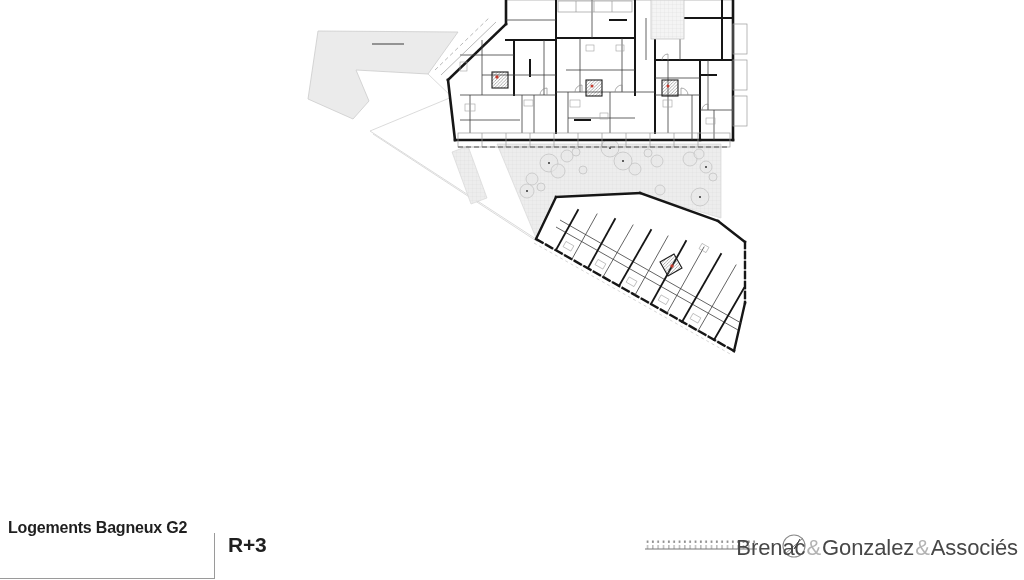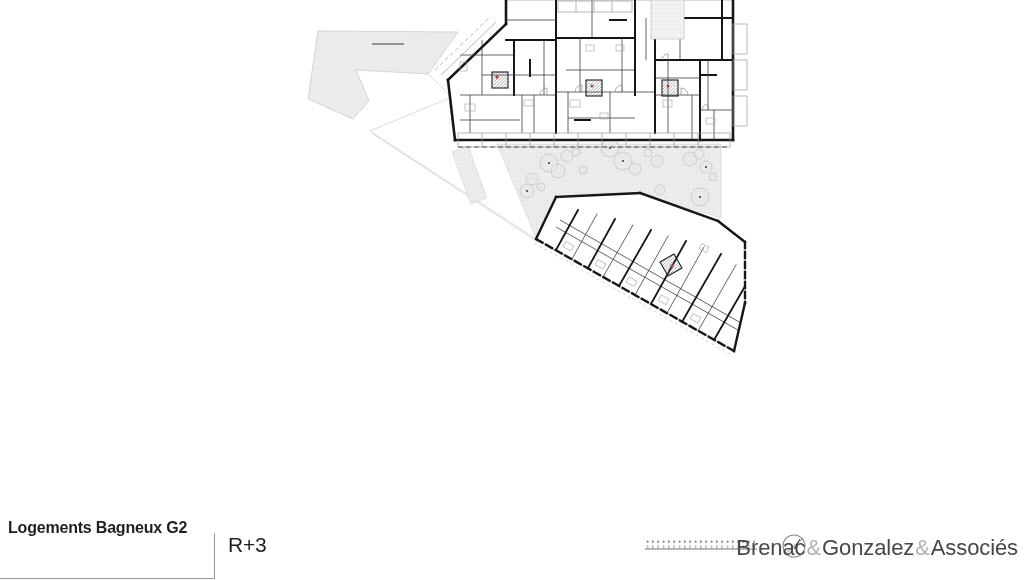--- a/index.html
+++ b/index.html
@@ -9,21 +9,21 @@
     font-family:"Liberation Sans", sans-serif;
   }
   .plan-svg{position:absolute;left:0;top:0;width:1024px;height:580px;}
   .footer-title{
     position:absolute;left:8px;top:519px;
     font-size:16px;letter-spacing:-0.2px;color:#1f1f1f;font-weight:700;
     white-space:nowrap;
   }
   .footer-level{
     position:absolute;left:228px;top:533px;
-    font-size:21px;letter-spacing:-0.2px;color:#1f1f1f;font-weight:400;
+    font-size:21px;letter-spacing:-0.2px;color:#1f1f1f;font-weight:700;
   }
   .footer-vdivider{
     position:absolute;left:214px;top:533px;width:1px;height:46px;background:#9a9a9a;
   }
   .footer-hline{
     position:absolute;left:0;top:578px;width:215px;height:1px;background:#9a9a9a;
   }
   .firm{
     position:absolute;right:6px;top:535px;
     font-size:22px;color:#474747;font-weight:500;white-space:nowrap;letter-spacing:-0.1px;

